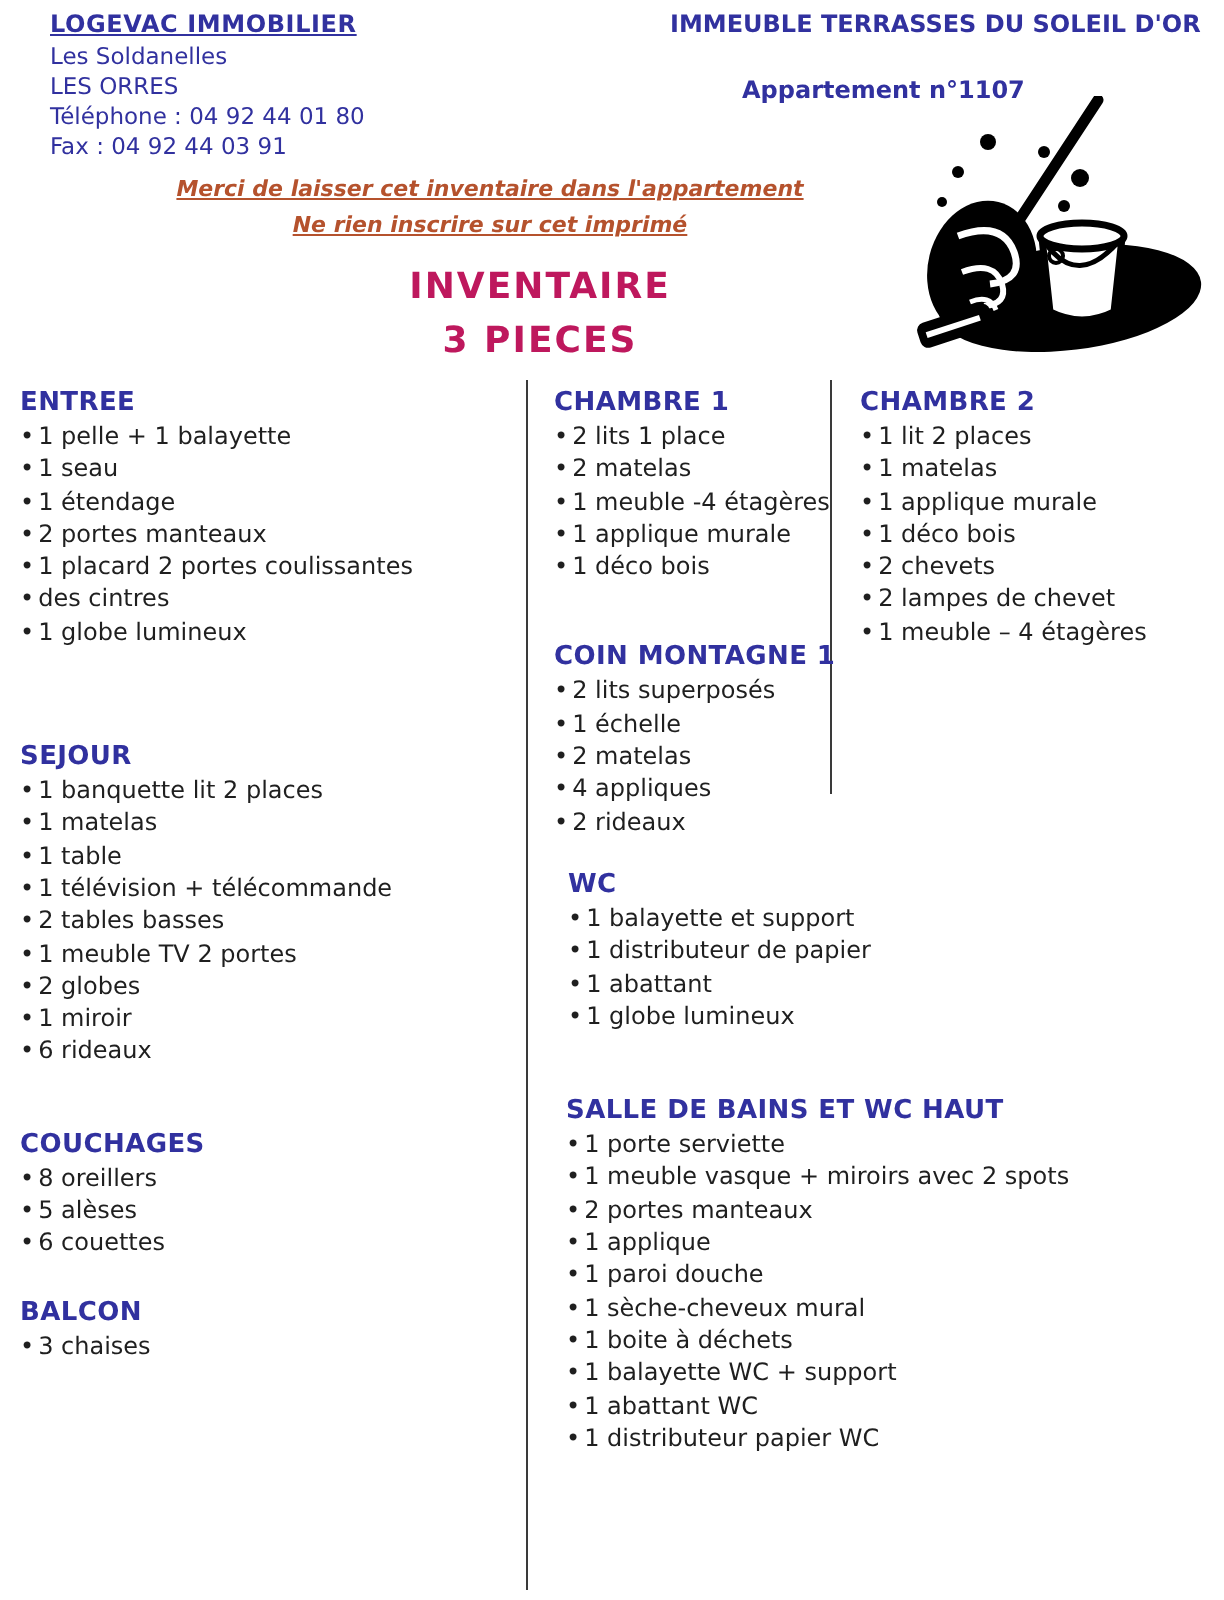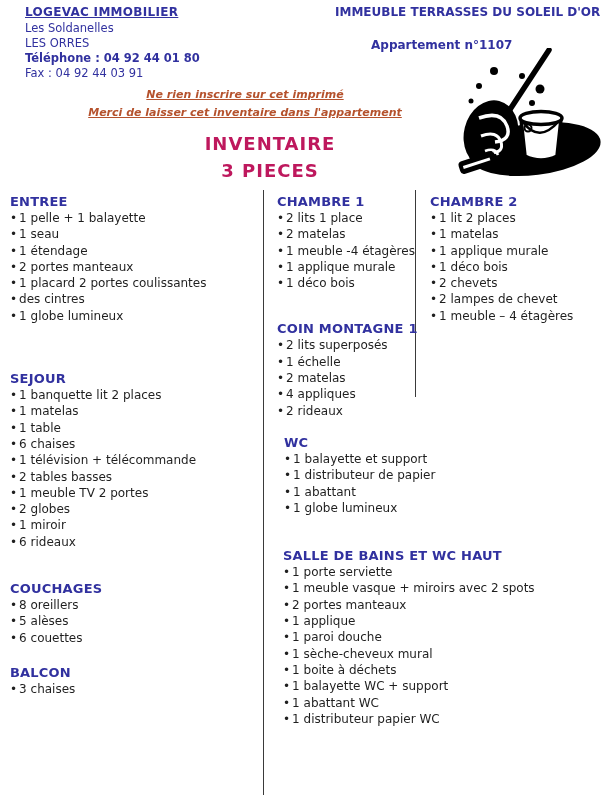--- a/index.html
+++ b/index.html
@@ -6,21 +6,21 @@
   .page {
     position:relative; width:612px; height:800px; margin:0 auto;
     background:#ffffff; overflow:hidden;
     font-family:"DejaVu Sans","Liberation Sans",sans-serif;
     color:#1f1f1f;
   }
   
   .hdr-left  { position:absolute; left:25px; top:4px; color:#31319f; }
   .hdr-left .company { font-size:12px; font-weight:bold; text-decoration:underline; line-height:17px; letter-spacing:.3px; }
   .hdr-left .line    { font-size:11.5px; line-height:15px; }
-  .hdr-left .bold    { font-weight:bold; }
+  .hdr-left .bold    { font-weight:normal; }
   .hdr-right { position:absolute; left:335px; top:5px; color:#31319f; }
   .hdr-right .building  { font-size:12px; font-weight:bold; line-height:14px; }
   .hdr-right .apartment { font-size:12px; font-weight:bold; margin-top:19px;margin-left:36px; }
   
   .notice { position:absolute; left:0; top:86px; width:490px; text-align:center;
             color:#b5522d; font-size:11px; font-weight:bold; font-style:italic; }
   .notice .nline { text-decoration:underline; line-height:18px; }
   
   .title { position:absolute; left:0; top:130px; width:540px; text-align:center;
            color:#be185d; font-weight:bold; font-size:18px; line-height:27px; letter-spacing:1px; }
@@ -60,22 +60,22 @@
     <div class="line bold">Téléphone : 04 92 44 01 80</div>
     <div class="line">Fax : 04 92 44 03 91</div>
   </div>
 
   <div class="hdr-right">
     <div class="building">IMMEUBLE TERRASSES DU SOLEIL D'OR</div>
     <div class="apartment">Appartement n°1107</div>
   </div>
 
   <div class="notice">
+    <div class="nline">Merci de laisser cet inventaire dans l'appartement</div>
     <div class="nline">Ne rien inscrire sur cet imprimé</div>
-    <div class="nline">Merci de laisser cet inventaire dans l'appartement</div>
   </div>
 
   <div class="title">
     <div>INVENTAIRE</div>
     <div>3 PIECES</div>
   </div>
 
   <svg class="clipart" viewBox="0 0 160 140" aria-hidden="true">
 
     <ellipse cx="86" cy="101" rx="66" ry="26" fill="#000" transform="rotate(-7 86 101)"></ellipse>
@@ -121,21 +121,20 @@
           <li class="item">des cintres</li>
           <li class="item">1 globe lumineux</li>
         </ul>
       </div>
       <div class="section" id="sec-sejour">
         <div class="sec-title">SEJOUR</div>
         <ul class="items">
           <li class="item">1 banquette lit 2 places</li>
           <li class="item">1 matelas</li>
           <li class="item">1 table</li>
-          <li class="item">6 chaises</li>
           <li class="item">1 télévision + télécommande</li>
           <li class="item">2 tables basses</li>
           <li class="item">1 meuble TV 2 portes</li>
           <li class="item">2 globes</li>
           <li class="item">1 miroir</li>
           <li class="item">6 rideaux</li>
         </ul>
       </div>
       <div class="section" id="sec-couchages">
         <div class="sec-title">COUCHAGES</div>

